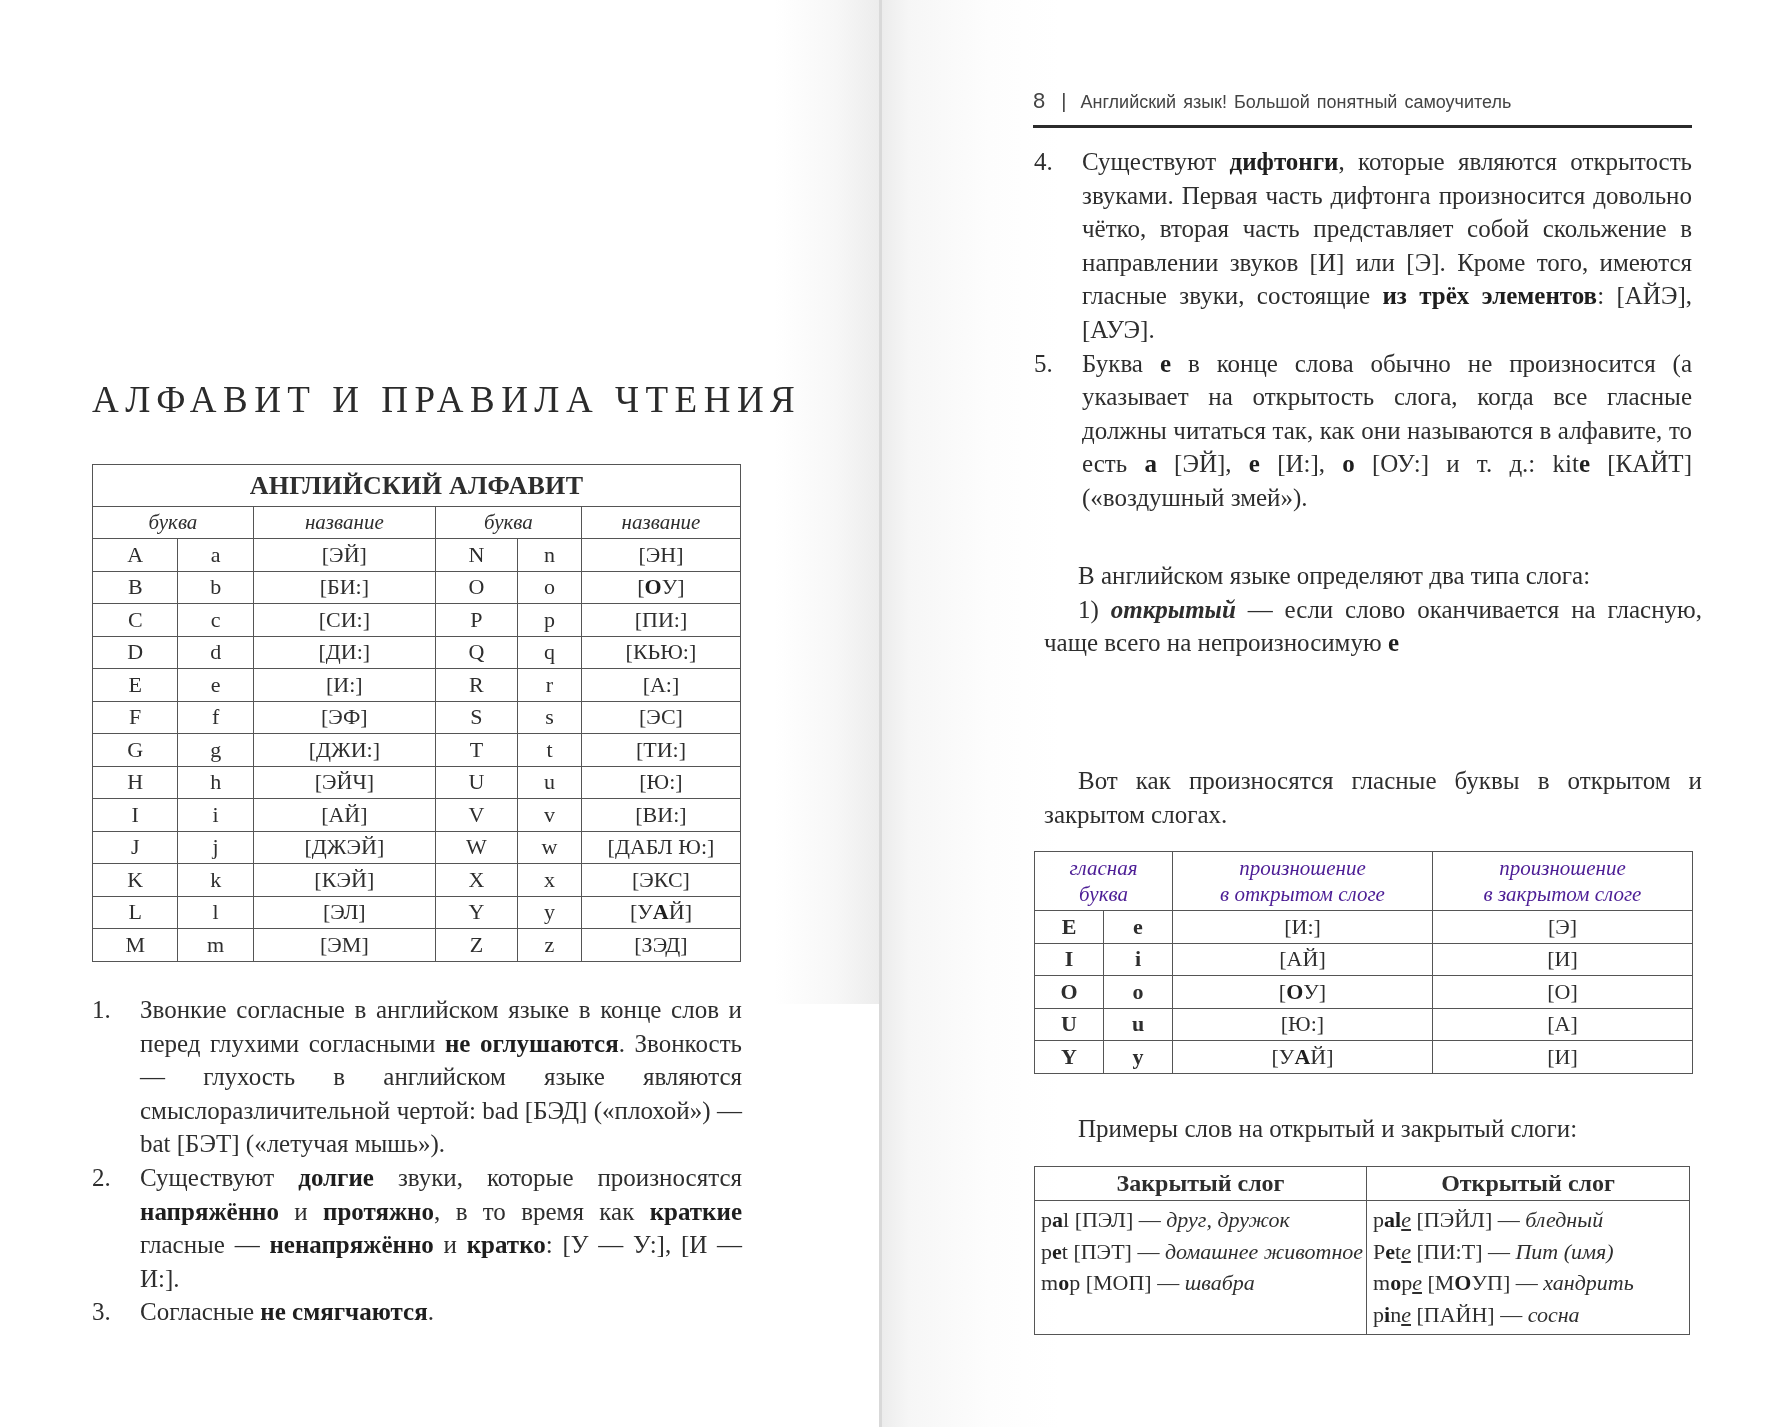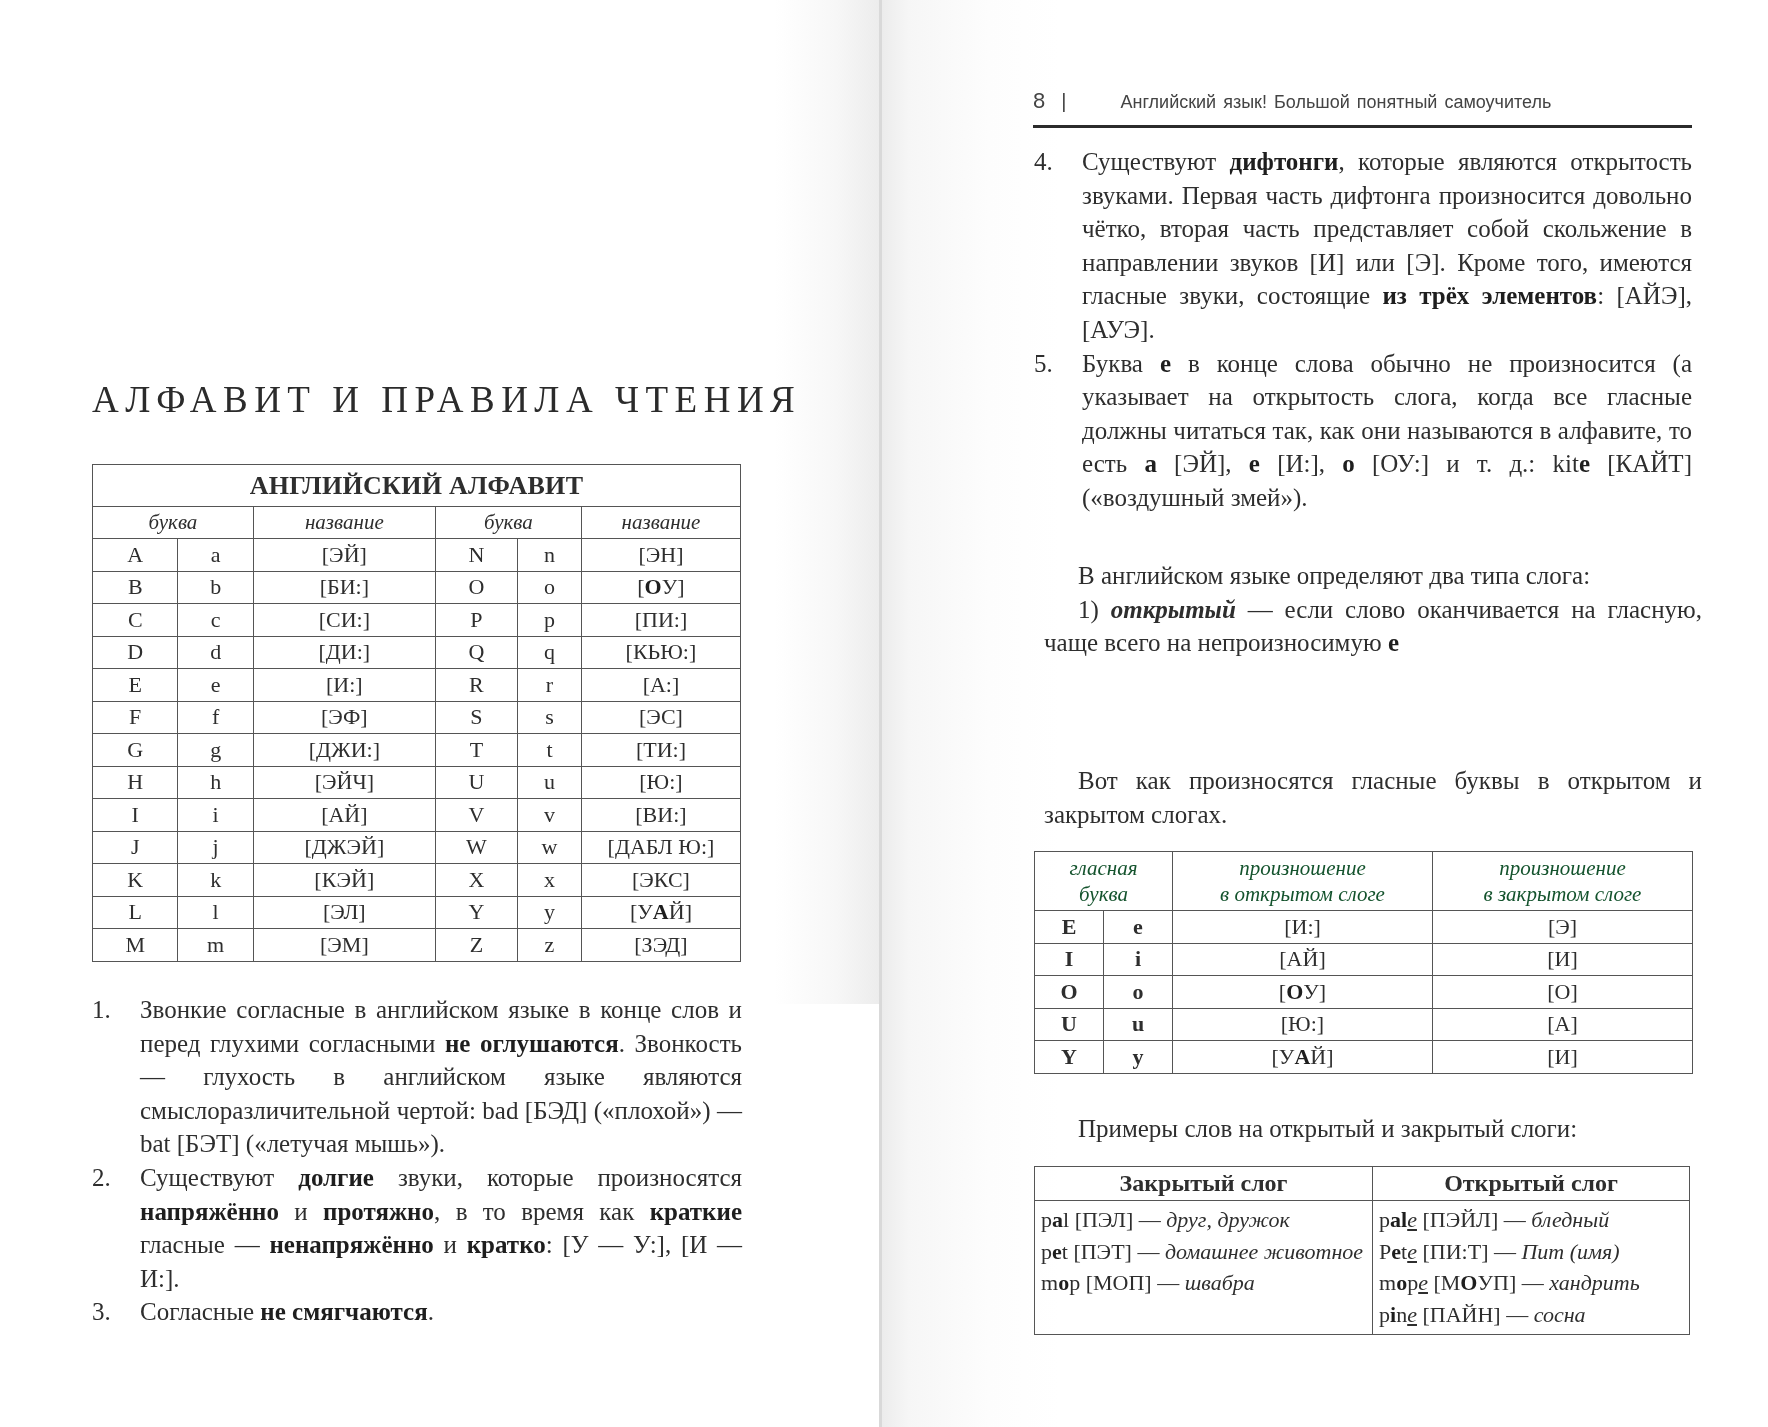--- a/index.html
+++ b/index.html
@@ -50,45 +50,45 @@
   b { font-weight:bold; color:#1e1e1e; }
 
   
   .running-head {
     position:absolute; left:1033px; top:88px; width:658px;
     font-family:"Liberation Sans", sans-serif; color:#444;
     display:flex; align-items:baseline; white-space:nowrap;
   }
   .running-head .pg { font-size:22px; }
   .running-head .bar { font-size:20px; margin:0 14px 0 16px; }
-  .running-head .ttl { font-size:18px; word-spacing:2px;margin-left:40px; }
+  .running-head .ttl { font-size:18px; word-spacing:2px; }
   .head-rule { position:absolute; left:1033px; top:125px; width:659px; height:3px; background:#2b2b2b; }
 
   .para {
     position:absolute; left:1034px; width:658px; margin:10px;
     font-family:"Liberation Serif", serif; font-size:25px; line-height:33.6px;
     color:#2e2e2e; text-align:justify;
   }
   .indent { text-indent:34px; display:block; }
   .bi { font-weight:bold; font-style:italic; }
 
   .vowels {
     position:absolute; left:1034px; top:851px; width:659px;
     font-family:"Liberation Serif", serif; font-size:22px; color:#2e2e2e;
   }
   .vowels td, .vowels th { border:1.5px solid #555; text-align:center; padding:0; height:31.5px; }
-  .vowels th { font-style:italic; font-weight:normal; font-size:21px; line-height:26px; height:58px; color:#14532d; }
+  .vowels th { font-style:italic; font-weight:normal; font-size:21px; line-height:26px; height:58px; color:#4c1d95; }
   .vowels .b { font-weight:bold; }
 
   .examples {
     position:absolute; left:1034px; top:1166px; width:656px;
     font-family:"Liberation Serif", serif; font-size:22px; color:#2e2e2e;
   }
   .examples th { border:1.5px solid #555; font-weight:bold; font-size:24px; height:33px; padding:0; }
-  .examples td { border-left:1.5px solid #555; border-right:1.5px solid #555; vertical-align:top; padding:3px 9px 4px 6px; line-height:31.5px; text-align:left; }
+  .examples td { border-left:1.5px solid #555; border-right:1.5px solid #555; vertical-align:top; padding:3px 3px 4px 6px; line-height:31.5px; text-align:left; }
   .examples tbody tr:last-child td { border-bottom:1.5px solid #555; }
   .examples .ex-line { display:block; white-space:nowrap; }
   .examples i { font-style:italic; }
   .examples u { text-decoration:underline; font-style:italic; }
 </style>
 </head>
 <body>
 
 <div class="spread">
   <div class="page-left">

